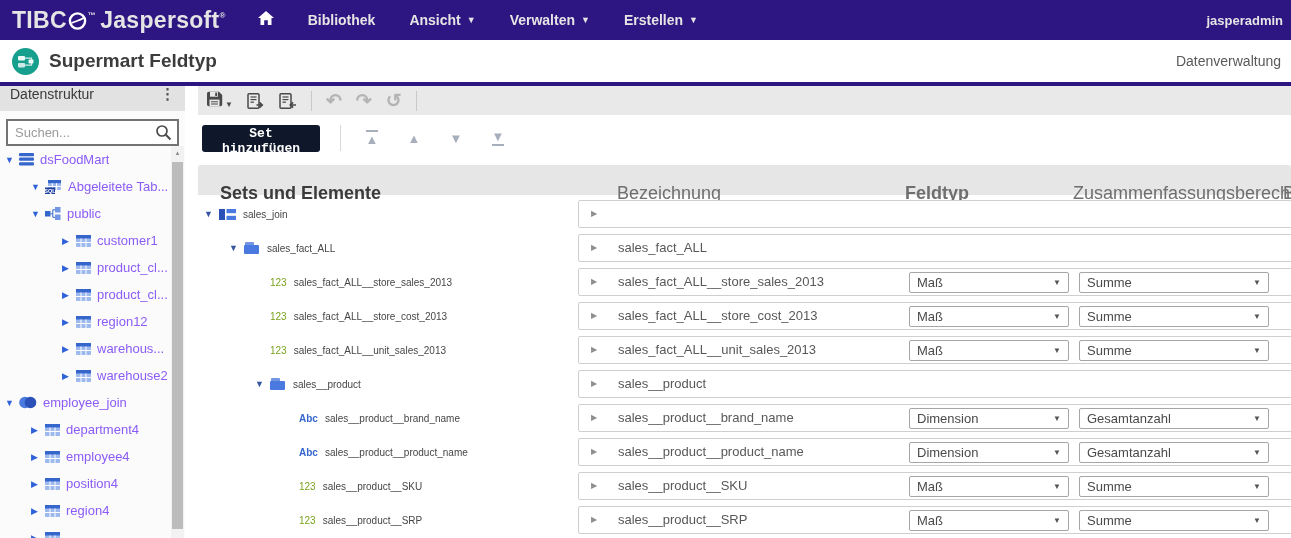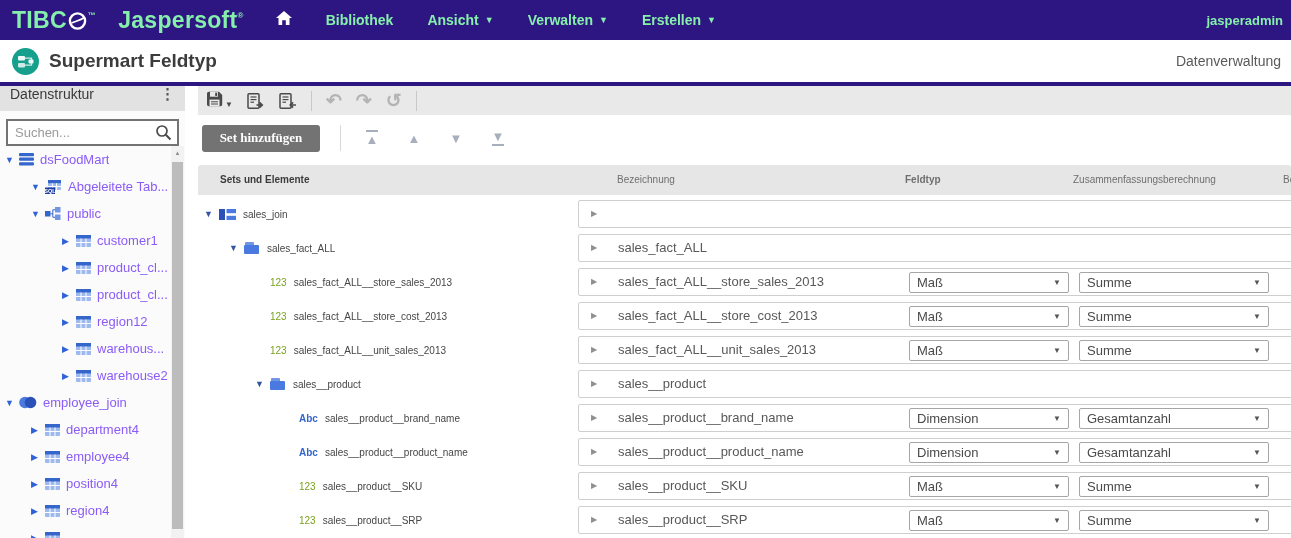--- a/index.html
+++ b/index.html
@@ -1,20 +1,20 @@
 <!DOCTYPE html>
 <html><head>
 <meta charset="utf-8">
 <style>
   html,body{margin:0;padding:0;overflow:hidden;}
   body{width:1291px;height:538px;font-family:"Liberation Sans",sans-serif;background:#fff;position:relative;}
   *{box-sizing:border-box;}
 
   
-  .topnav{height:40px;background:#2d1582;display:flex;align-items:center;color:#86efac;}
+  .topnav{height:40px;background:#2d1582;display:flex;align-items:center;color:#e5e5e5;}
   .logo{margin-left:12px;font-size:23px;font-weight:600;letter-spacing:.3px;display:flex;align-items:center;white-space:nowrap;}
   .logo .o-glyph{margin:0 1px 0 1px;display:inline-flex;}
   .logo sup{font-size:8px;margin-top:-10px;}
   .nav-home{margin-left:32px;display:flex;align-items:center;cursor:pointer;}
   .nav-item{margin-left:27px;font-size:14px;font-weight:600;display:flex;align-items:center;cursor:pointer;white-space:nowrap;padding-left:7px;}
   .nav-caret{font-size:9px;margin-left:6px;}
   .nav-user{margin-left:auto;margin-right:8px;font-size:13px;font-weight:700;cursor:pointer;}
 
   
   .page-header{height:46px;background:#fff;border-bottom:4px solid #2d1582;display:flex;align-items:center;}
@@ -46,30 +46,30 @@
 
   
   .main{flex:1;margin-left:13px;min-width:0;}
   .toolbar1{height:29px;background:#e9e9e9;display:flex;align-items:center;}
   .tb-btn{display:flex;align-items:center;cursor:pointer;margin-left:14px;}
   .tb-btn:first-child{margin-left:8px;}
   .tb-sep{width:1px;height:20px;background:#c9c9c9;margin-left:14px;}
   .tb-caret{font-size:8px;color:#4a4a4a;margin-left:2px;margin-top:8px;}
   .u-glyph{font-size:19px;color:#b4b4b4;line-height:1;font-weight:700;}
   .toolbar2{height:46px;background:#fff;display:flex;align-items:center;}
-  .add-set-btn{margin-left:4px;width:118px;height:27px;background:#737373;color:#fff;font-size:13px;font-weight:700;border:none;border-radius:3px;cursor:pointer;font-family:Liberation Serif, serif;}
+  .add-set-btn{margin-left:4px;width:118px;height:27px;background:#0f172a;color:#fff;font-size:13px;font-weight:700;border:none;border-radius:3px;cursor:pointer;font-family:Liberation Mono, monospace;}
   .tb2-sep{width:1px;height:26px;background:#d8d8d8;margin-left:20px;}
   .move-btn{margin-left:20px;width:22px;text-align:center;font-size:13px;color:#a7aebc;cursor:pointer;line-height:1;}
   .move-btn .cap{display:inline-block;padding-top:1px;border-top:2px solid #a7aebc;}
   .move-btn .base{display:inline-block;padding-bottom:1px;border-bottom:2px solid #a7aebc;}
 
   
   .dtable{margin-top:4px;position:relative;}
   .thead{position:relative;height:30px;background:#e6e6e6;border-radius:3px 3px 0 0;}
-  .th{position:absolute;top:0;line-height:30px;font-size:10px;color:#6f6f6f;white-space:nowrap;}
+  .th{position:absolute;top:13px;line-height:30px;font-size:18px;color:#6f6f6f;white-space:nowrap;}
   .th-sets{left:22px;color:#3b3b3b;font-weight:700;}
   .th-bez{left:419px;} .th-feld{left:707px;font-weight:bold;} .th-zus{left:875px;} .th-be{left:1085px;}
   .tbody{margin-top:5px;}
   .trow{position:relative;height:28px;margin-bottom:6px;}
   .trow-left{position:absolute;left:0;top:0;width:380px;height:100%;display:flex;align-items:center;cursor:pointer;white-space:nowrap;}
   .ti0{padding-left:6px;} .ti1{padding-left:31px;} .ti2{padding-left:57px;} .ti3{padding-left:86px;}
   .mexp{width:15px;flex:0 0 15px;font-size:9px;color:#35559e;}
   .mticon{margin-right:7px;display:flex;flex:0 0 auto;}
   .glyph-num{font-size:10px;font-weight:400;color:#7aa21e;font-style:normal;letter-spacing:0;}
   .glyph-abc{font-size:10px;font-weight:700;color:#3566cc;}
@@ -88,21 +88,21 @@
 <div class="topnav">
   <div class="logo">
     <span>TIBC</span>
       <span class="o-glyph">
         <svg width="19" height="19" viewBox="0 0 19 19">
           <circle cx="9.5" cy="10" r="7.6" stroke="#fff" stroke-width="2.4" fill="none"></circle>
           <path d="M3.5 12 C8 10 12 9.5 16.5 6.5" stroke="#fff" stroke-width="1.7" fill="none"></path>
         </svg>
       </span>
       <sup>™</sup>
-    <span style="margin-left:22px">Jaspersoft</span>
+    <span style="margin-left:4px">Jaspersoft</span>
       <sup>®</sup>
   </div>
   <div class="nav-home">
     <span><svg width="16" height="14" viewBox="0 0 16 14">
           <path d="M8 0 L16 7 H13.5 V14 H9.8 V9.2 H6.2 V14 H2.5 V7 H0 Z" fill="#fff"></path>
         </svg></span>
   </div>
   <div class="nav-item">
       <span>Bibliothek</span>
     </div>

